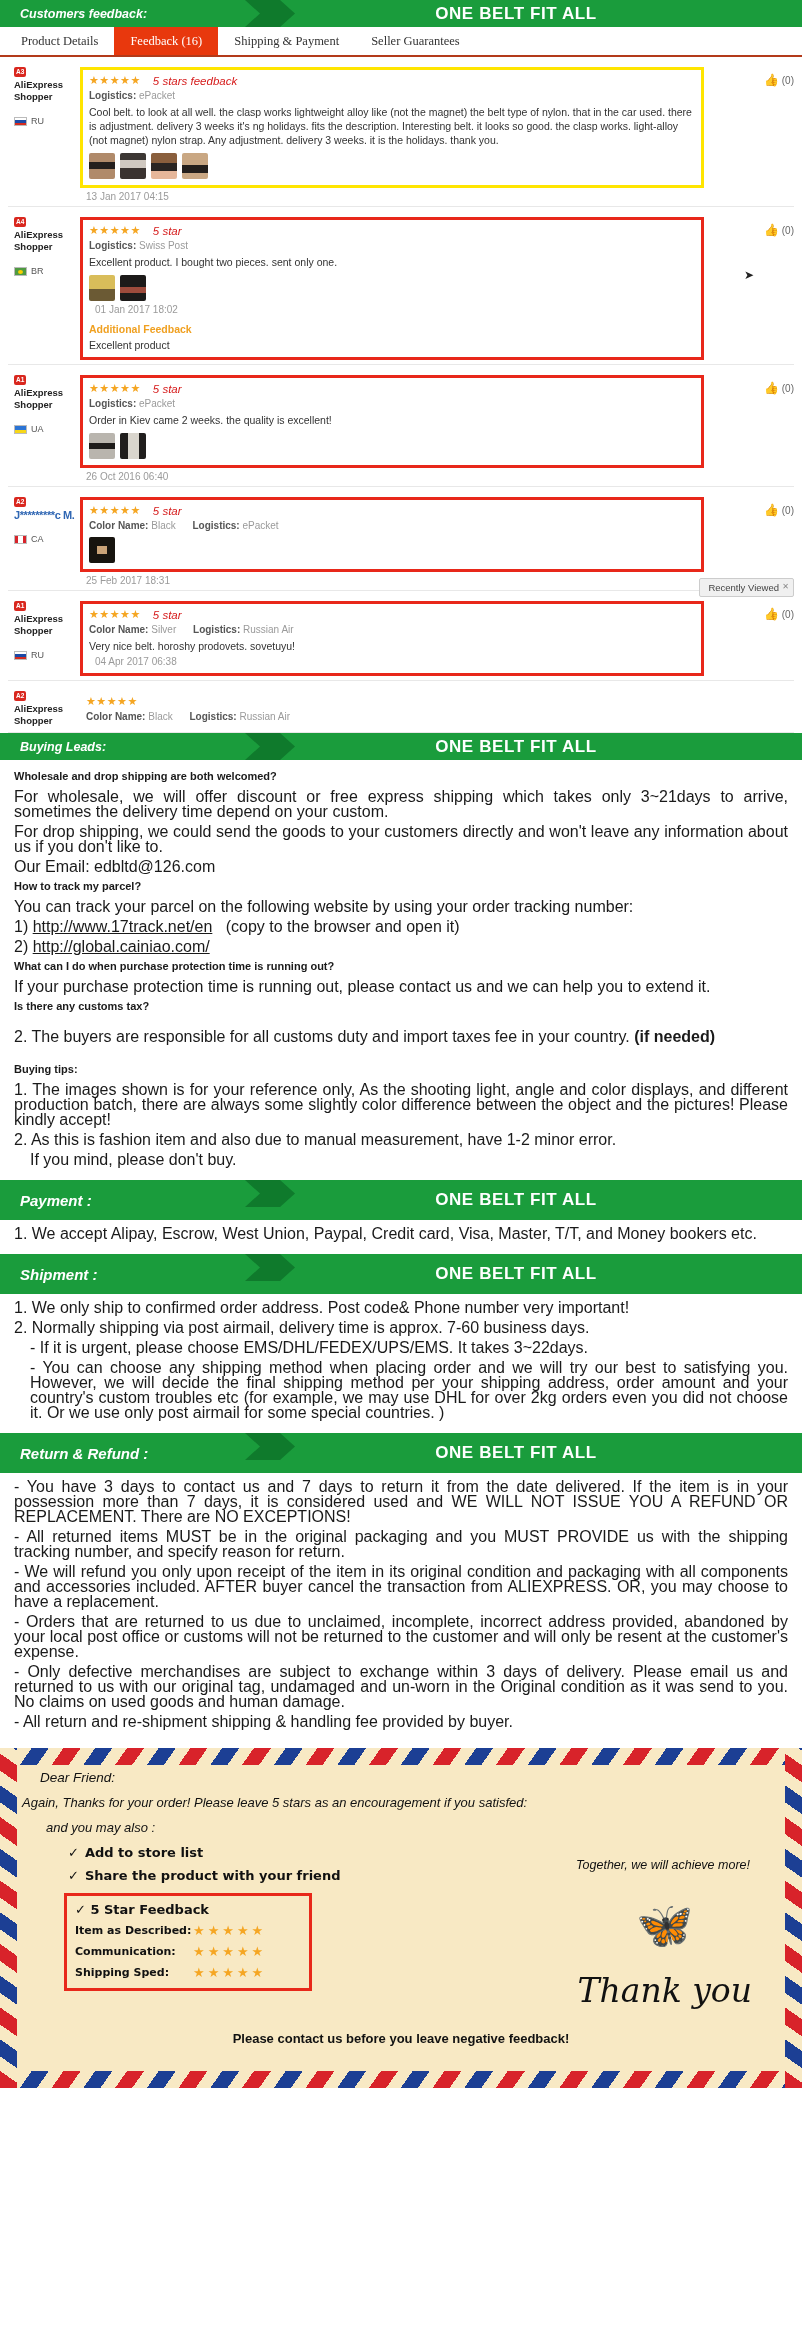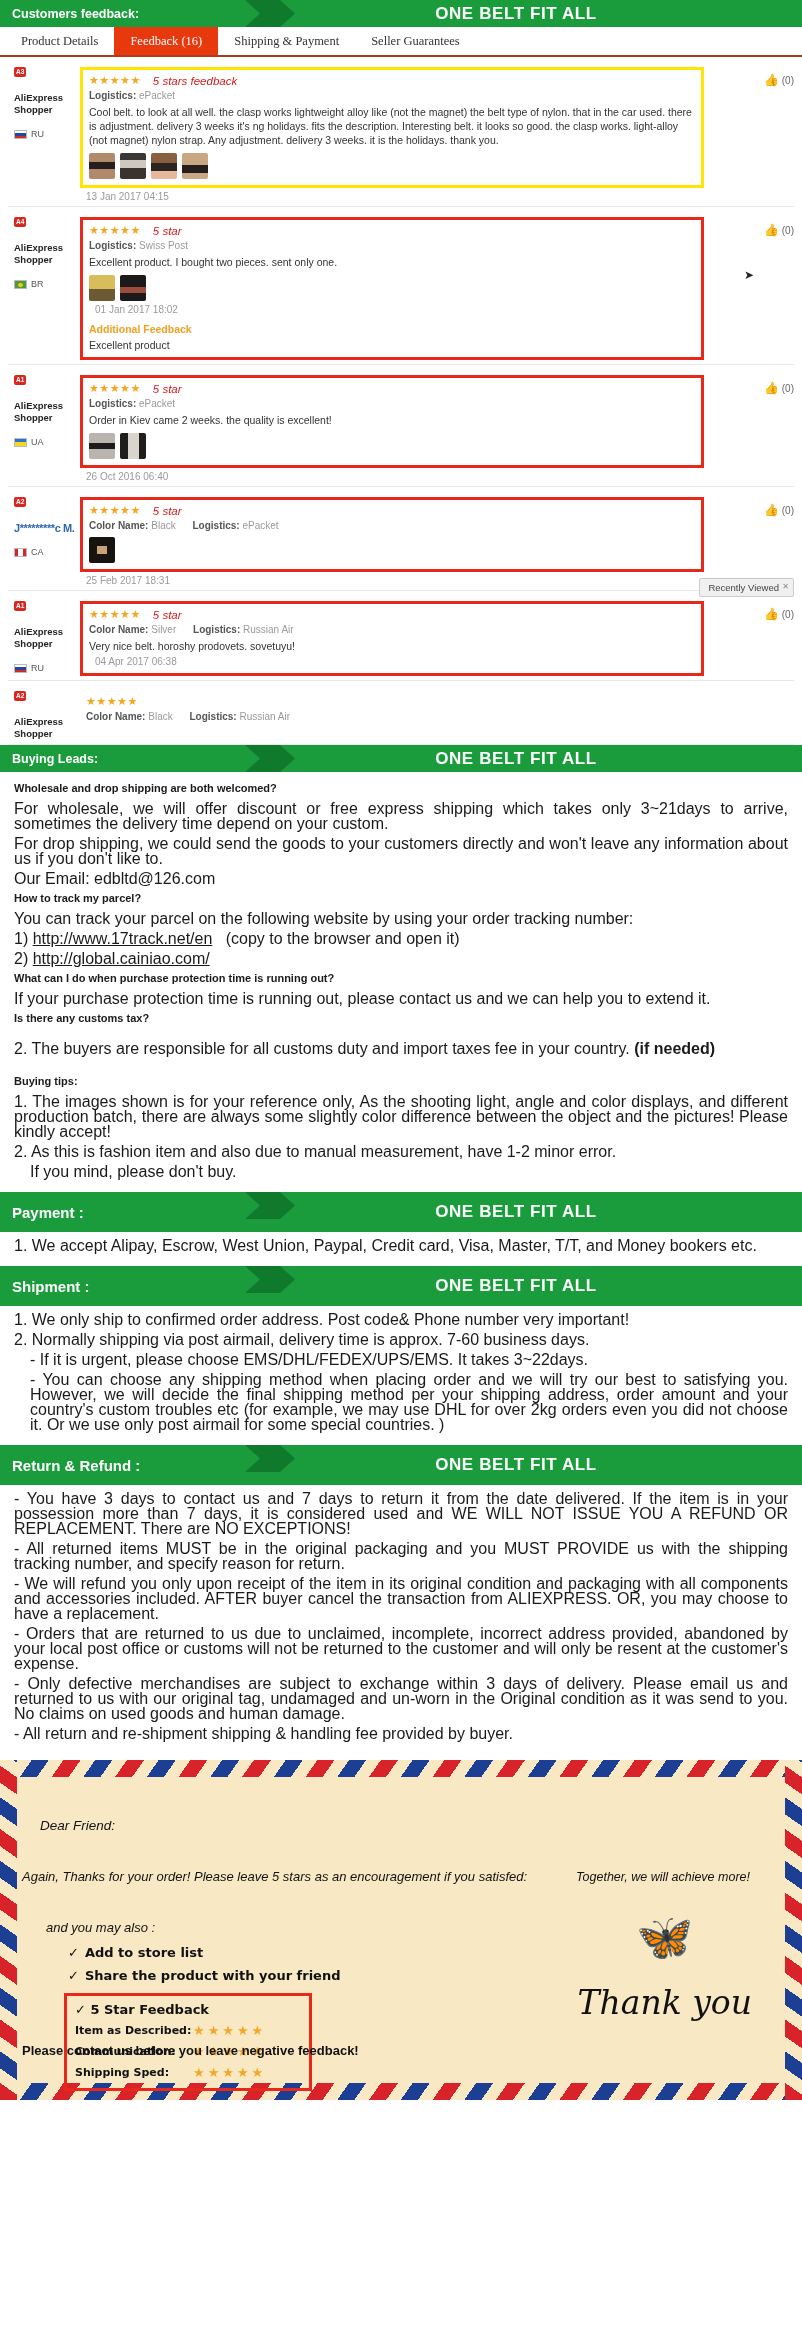--- a/index.html
+++ b/index.html
@@ -19,23 +19,24 @@
     height:27px;
     background:#1a9c3c;
     display:flex;
     align-items:center;
     overflow:hidden;
   }
   .banner .b-left {
     color:#ffffff;
     font-size:12.5px;
     font-weight:bold;
-    padding-left:12px;
+    padding-left:20px;
     white-space:nowrap;
     z-index:3;
+    font-style:italic;
   }
   .banner .arrow {
     position:absolute;
     left:245px; top:0;
     width:50px; height:27px;
     background:#0f7a2c;
     clip-path: polygon(0 0, 70% 0, 100% 50%, 70% 100%, 0 100%, 30% 50%);
     z-index:2;
   }
   .banner .b-right {
@@ -84,21 +85,21 @@
   }
   .fb-row:last-child { border-bottom:none; }
   .fb-user {
     width:72px;
     flex:0 0 72px;
     padding-left:6px;
     font-size:9.5px;
     line-height:12px;
     color:#222;
   }
-  .fb-user .uline { display:flex; align-items:flex-start; gap:15px; flex-wrap:wrap; }
+  .fb-user .uline { display:flex; align-items:flex-start; gap:2px; flex-wrap:wrap; }
   .badge {
     display:inline-block;
     background:#d9271e;
     color:#fff;
     font-size:6.5px;
     font-weight:bold;
     padding:1px 2px;
     border-radius:2px;
     line-height:8px;
     vertical-align:middle;
@@ -175,21 +176,21 @@
   .stripe-bottom { bottom:0; left:0; right:0; height:17px; }
   .stripe-left { top:0; bottom:0; left:0; width:17px;
     background: repeating-linear-gradient(35deg,
         #d8232a 0 14px, #f8e9c4 14px 26px,
         #1c3f94 26px 40px, #f8e9c4 40px 52px); }
   .stripe-right { top:0; bottom:0; right:0; width:17px;
     background: repeating-linear-gradient(35deg,
         #d8232a 0 14px, #f8e9c4 14px 26px,
         #1c3f94 26px 40px, #f8e9c4 40px 52px); }
   .card-inner { position:absolute; left:22px; right:22px; top:22px; bottom:22px; }
-  .c-line { font-style:italic; font-size:13px; color:#111; margin-bottom:10px;margin-top:36px; }
+  .c-line { font-style:italic; font-size:13px; color:#111; margin-bottom:10px; }
   .c-line.dear { margin-left:18px; font-size:13.5px; }
   .c-line.again { font-size:13px; }
   .c-line.also { margin-left:24px; }
   .check-item {
     font-family:"DejaVu Sans", sans-serif;
     font-weight:bold; font-size:13px; color:#111;
     margin:8px 0 8px 46px;
   }
   .check-item .ck { font-weight:normal; margin-right:6px; }
   .rate-box {
@@ -201,21 +202,21 @@
   }
   .rate-title { font-family:"DejaVu Sans", sans-serif; font-weight:bold; font-size:13px; color:#111; }
   .rate-row { display:flex; align-items:center; margin-top:6px; font-family:"DejaVu Sans", sans-serif;
               font-weight:bold; font-size:11px; color:#111; }
   .rate-row .lbl { width:118px; }
   .rate-row .rstars { color:#f5a623; font-size:13px; letter-spacing:3px; }
   .together { position:absolute; right:30px; top:88px; font-style:italic; font-size:12.5px; color:#111;}
   .thankyou { position:absolute; right:28px; bottom:56px; font-family:"DejaVu Serif", serif;
               font-style:italic; font-size:33px; color:#111; }
   .butterfly { position:absolute; right:86px; bottom:118px; font-size:46px; line-height:1; }
-  .bottom-line { position:absolute; left:0; right:0; bottom:20px; 
+  .bottom-line { position:absolute; left:0; right:0; bottom:20px; text-align:center;
                  font-weight:bold; font-size:13px; color:#111; font-family:"Liberation Sans", sans-serif;}
 </style>
 </head>
 <body>
 
 <div class="page">
 
   <div class="banner">
     <span class="b-left">Customers feedback:</span>
     <span class="arrow"></span>

